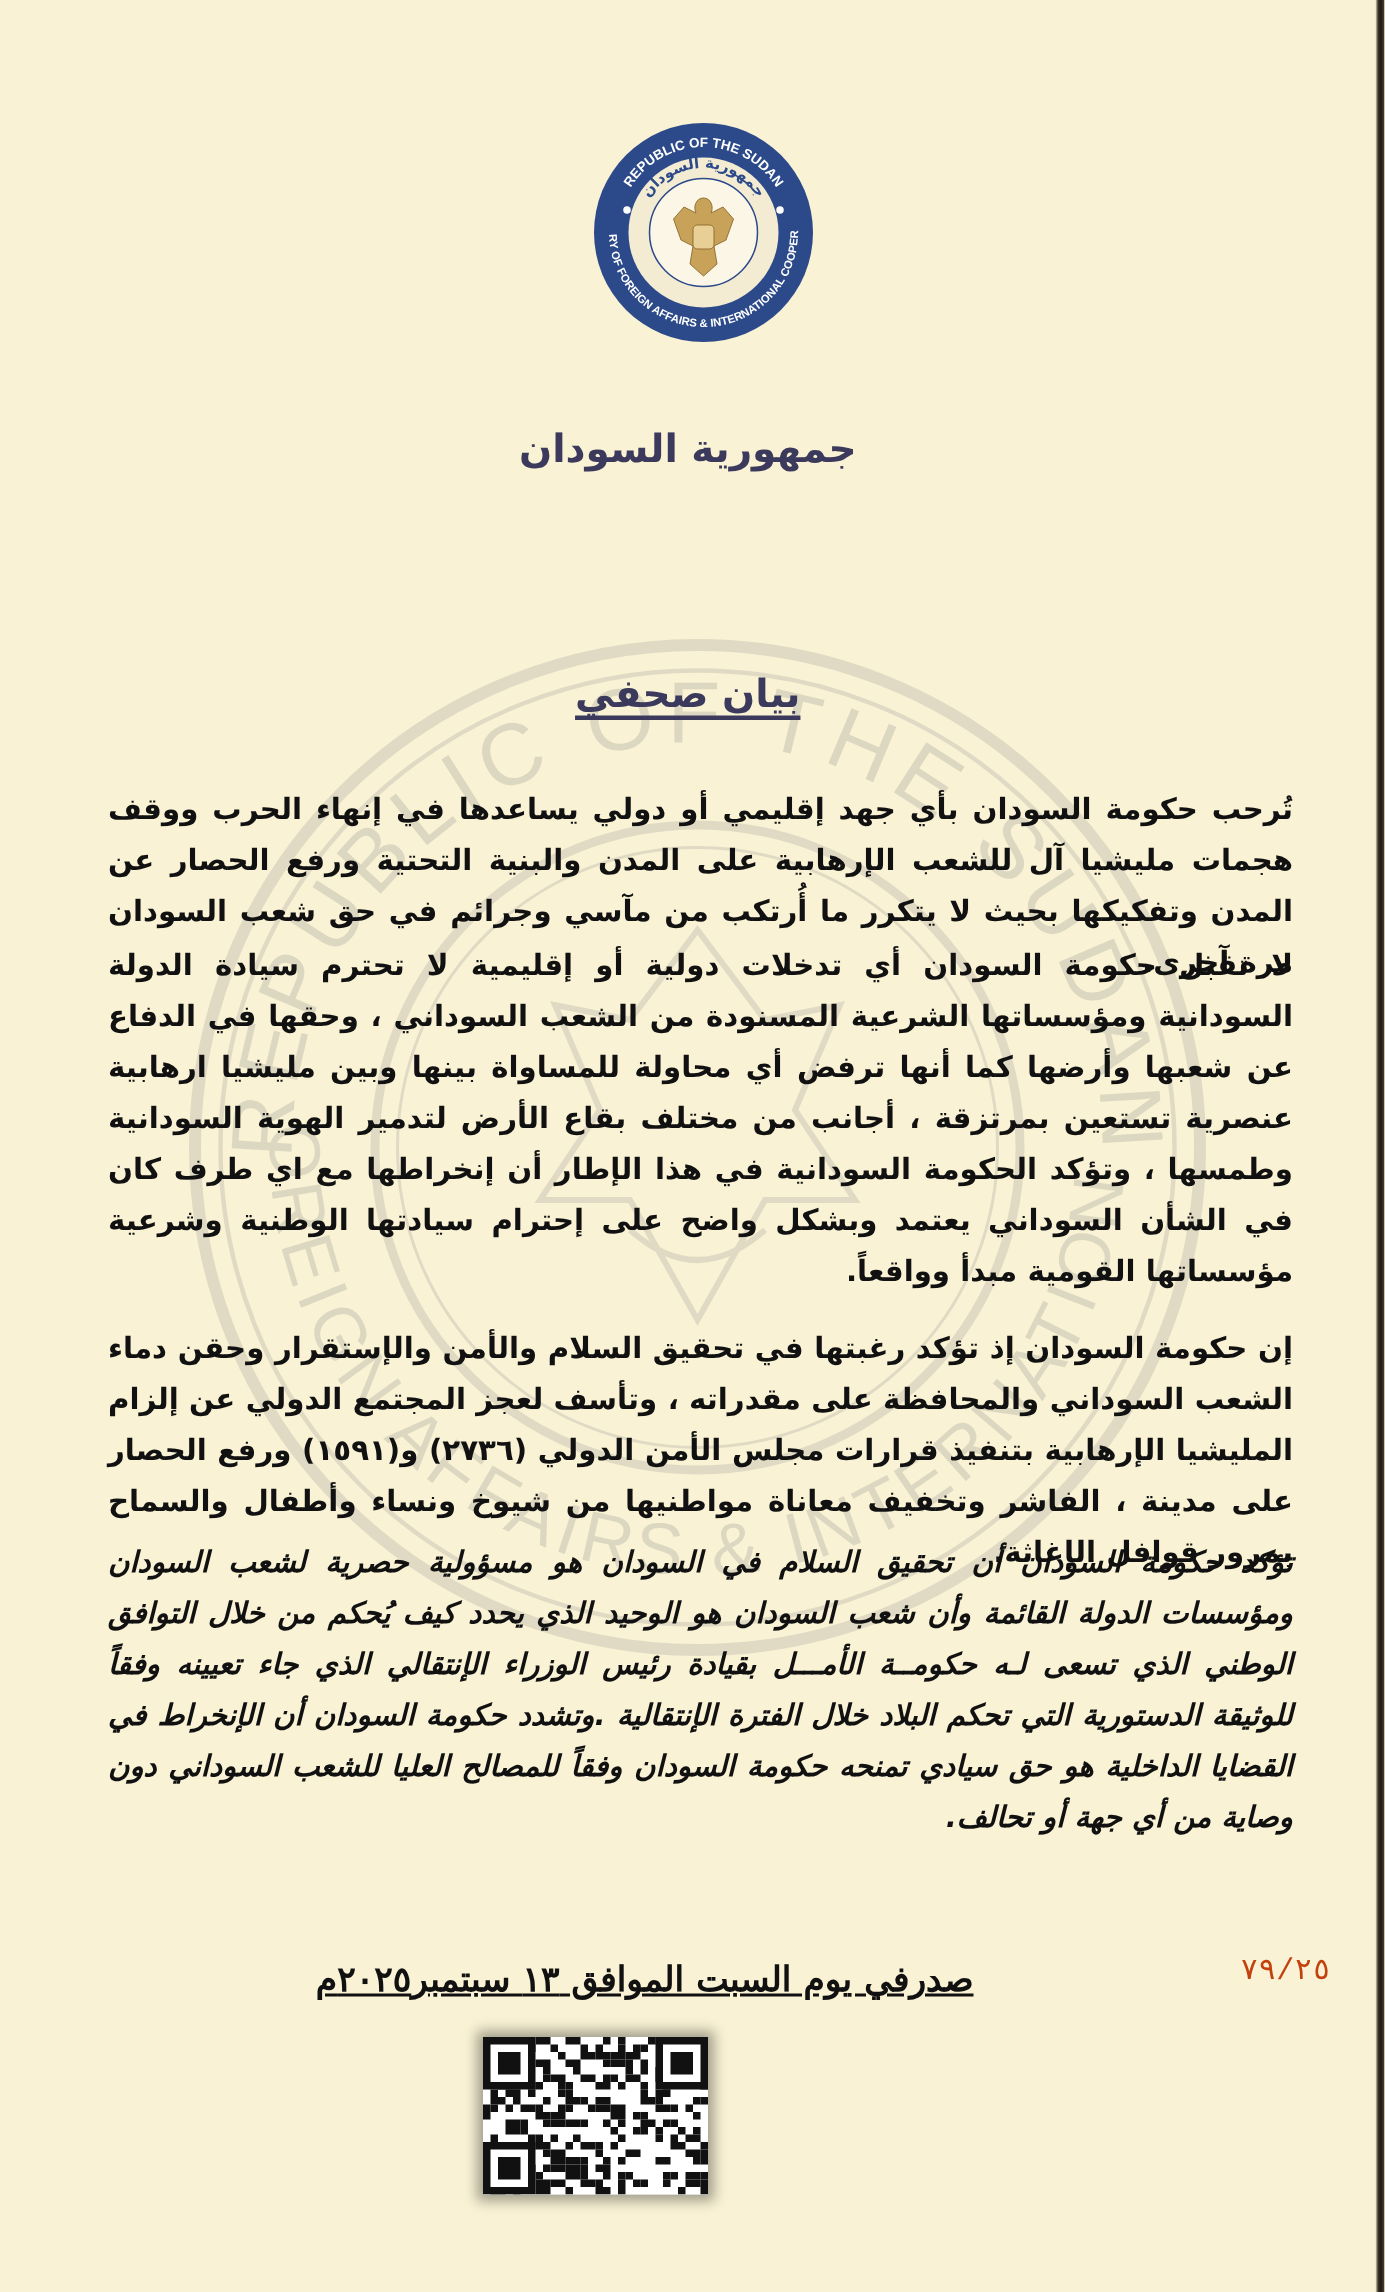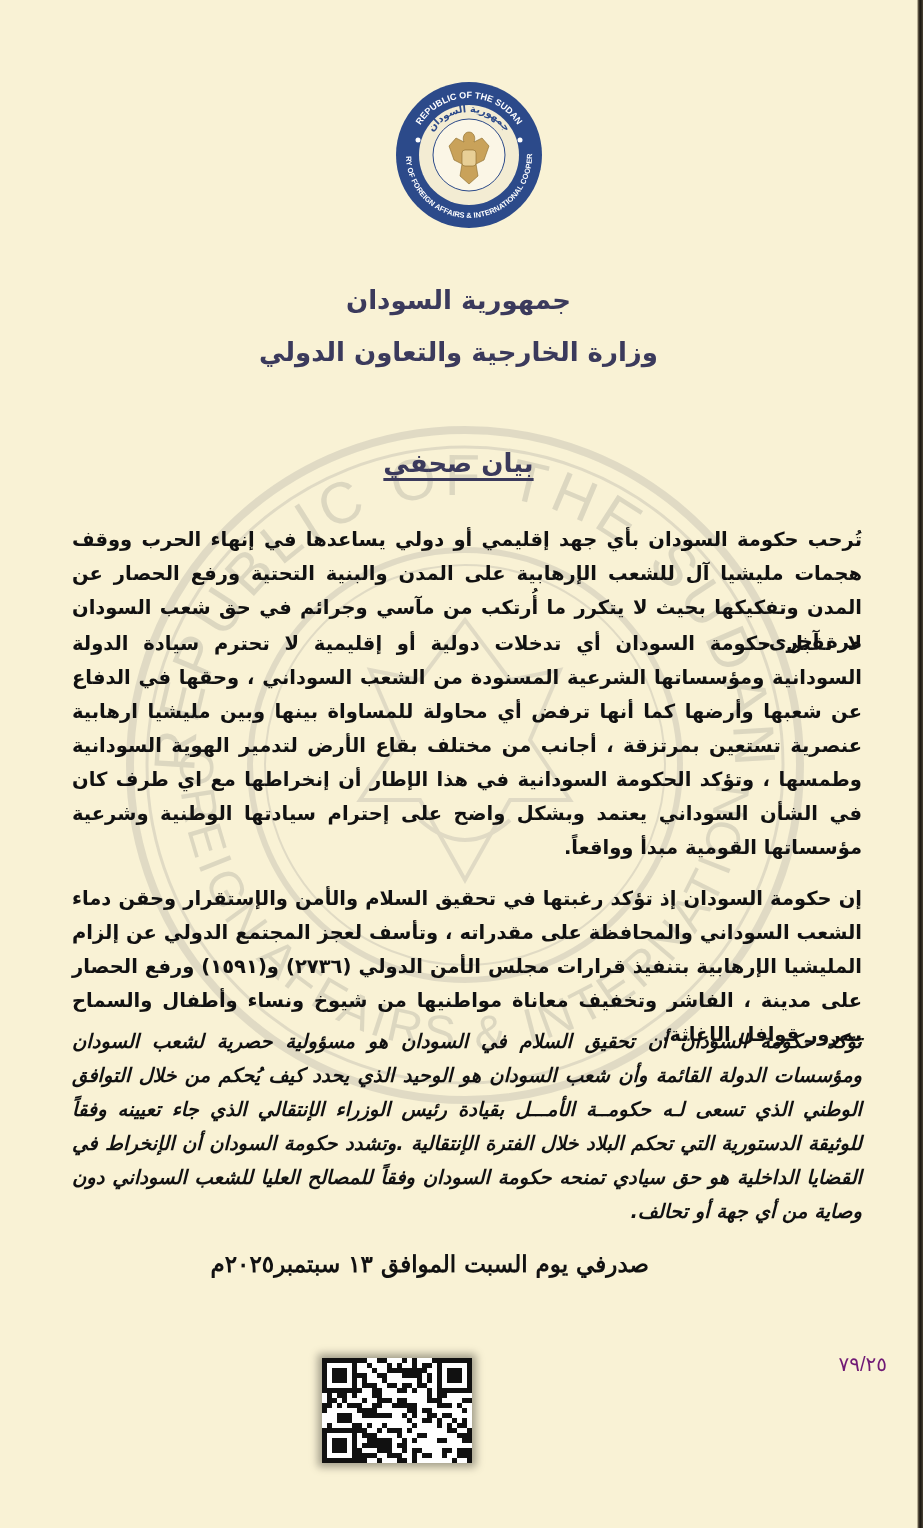--- a/index.html
+++ b/index.html
@@ -28,24 +28,24 @@
 
   .para { position: absolute; left: 72px; width: 790px; direction: rtl; text-align: justify;
     text-align-last: right;
     font-family: "DejaVu Sans", sans-serif; font-weight: bold; font-size: 19.5px;
     line-height: 34px; color: #111; letter-spacing: -0.3px; }
   .p1 { top: 523px; }
   .p2 { top: 627px; }
   .p3 { top: 882px; }
   .p4 { top: 1025px; font-style: italic; }
 
-  .date-line { position: absolute; right: 268px; top: 1250px; direction: rtl;
-    font-family: "DejaVu Serif", serif; font-size: 23px; color: #111; font-weight: bold; }
-  .ref-no { position: absolute; right: 30px; top: 1352px; font-family: Liberation Sans, sans-serif;
-    font-size: 20px; color: #701a75; }
+  .date-line { position: absolute; right: 268px; top: 1306px; direction: rtl;
+    font-family: "DejaVu Serif", serif; font-size: 23px; color: #111; font-weight: bold; text-decoration: underline; }
+  .ref-no { position: absolute; right: 30px; top: 1300px; font-family: Liberation Mono, monospace;
+    font-size: 20px; color: #c2410c; }
   .qr { position: absolute; left: 322px; top: 1358px; width: 150px; height: 105px;
     box-shadow: 0 0 8px 4px rgba(0,0,0,0.35); background: #fff; }
 </style>
 </head>
 <body>
 
 <div class="page">
 
   <svg class="watermark" viewBox="0 0 690 690">
     <circle cx="345" cy="345" r="335" fill="none" stroke="#8a8a8a" stroke-width="8"></circle>
@@ -89,21 +89,20 @@
       <textPath href="#emInTop" startOffset="50%" text-anchor="middle">جمهورية السودان</textPath>
     </text>
 
     <g fill="#c9a25a" stroke="#8a6a2a" stroke-width="0.6">
       <path d="M75 52 C70 52 68 58 70 62 L62 58 L55 66 L60 80 L68 84 L66 96 L75 104 L84 96 L82 84 L90 80 L95 66 L88 58 L80 62 C82 58 80 52 75 52 Z"></path>
       <rect x="68" y="70" width="14" height="16" rx="3" fill="#e8cf96"></rect>
     </g>
   </svg>
 
   <div class="header h1">جمهورية السودان</div>
-  <div class="header h2">وزارة الخارجية والتعاون الدولي</div>
   <div class="header h4">بيان صحفي</div>
 
   <div class="para p1">تُرحب حكومة السودان بأي جهد إقليمي أو دولي يساعدها في إنهاء الحرب ووقف هجمات مليشيا آل للشعب الإرهابية على المدن والبنية التحتية ورفع الحصار عن المدن وتفكيكها بحيث لا يتكرر ما أُرتكب من مآسي وجرائم في حق شعب السودان مرة آخرى.</div>
   <div class="para p2">لا تقبل حكومة السودان أي تدخلات دولية أو إقليمية لا تحترم سيادة الدولة السودانية ومؤسساتها الشرعية المسنودة من الشعب السوداني ، وحقها في الدفاع عن شعبها وأرضها كما أنها ترفض أي محاولة للمساواة بينها وبين مليشيا ارهابية عنصرية تستعين بمرتزقة ، أجانب من مختلف بقاع الأرض لتدمير الهوية السودانية وطمسها ، وتؤكد الحكومة السودانية في هذا الإطار أن إنخراطها مع اي طرف كان في الشأن السوداني يعتمد وبشكل واضح على إحترام سيادتها الوطنية وشرعية مؤسساتها القومية مبدأ وواقعاً.</div>
   <div class="para p3">إن حكومة السودان إذ تؤكد رغبتها في تحقيق السلام والأمن والإستقرار وحقن دماء الشعب السوداني والمحافظة على مقدراته ، وتأسف لعجز المجتمع الدولي عن إلزام المليشيا الإرهابية بتنفيذ قرارات مجلس الأمن الدولي (٢٧٣٦) و(١٥٩١) ورفع الحصار على مدينة ، الفاشر وتخفيف معاناة مواطنيها من شيوخ ونساء وأطفال والسماح بمرور قوافل الإغاثة.</div>
   <div class="para p4">تؤكد حكومة السودان أن تحقيق السلام في السودان هو مسؤولية حصرية لشعب السودان ومؤسسات الدولة القائمة وأن شعب السودان هو الوحيد الذي يحدد كيف يُحكم من خلال التوافق الوطني الذي تسعى لـه حكومــة الأمـــل بقيادة رئيس الوزراء الإنتقالي الذي جاء تعيينه وفقاً للوثيقة الدستورية التي تحكم البلاد خلال الفترة الإنتقالية .وتشدد حكومة السودان أن الإنخراط في القضايا الداخلية هو حق سيادي تمنحه حكومة السودان وفقاً للمصالح العليا للشعب السوداني دون وصاية من أي جهة أو تحالف.</div>
 
   <div class="date-line">صدرفي يوم السبت الموافق ١٣ سبتمبر٢٠٢٥م</div>
   <div class="ref-no">٧٩/٢٥</div>
 

